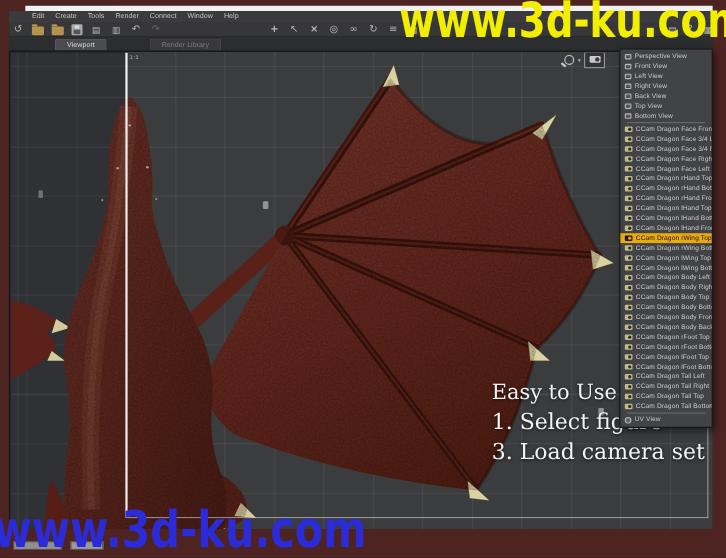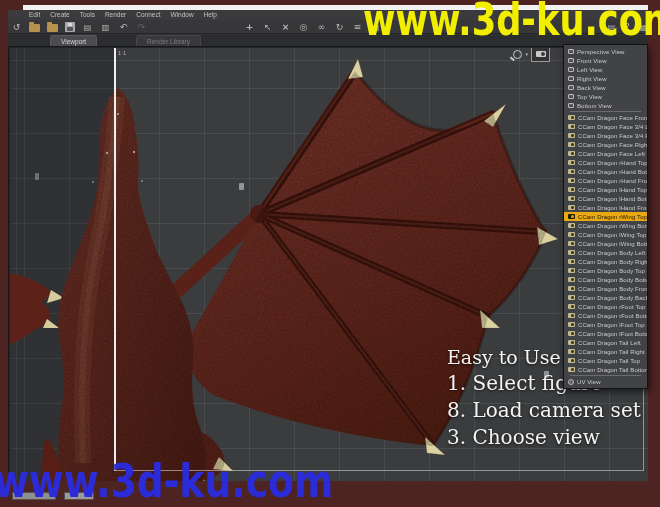--- a/index.html
+++ b/index.html
@@ -248,22 +248,21 @@
             <span class="cam"></span>
           </span>
         </div>
       </div>
     </div>
   </div>
 
   <div class="overlay">
     <div class="o-title">Easy to Use!</div>
     <div class="o-step">1. Select figure</div>
-    <div class="o-step">8. Load camera set</div>
-    <div class="o-step">3. Choose view</div>
+    <div class="o-step">3. Load camera set</div>
   </div>
 
   <div class="panel">
     <div class="mi">
         <span class="i-v"></span>
         <span class="lbl">Perspective View</span>
       </div>
     <div class="mi">
         <span class="i-v"></span>
         <span class="lbl">Front View</span>

